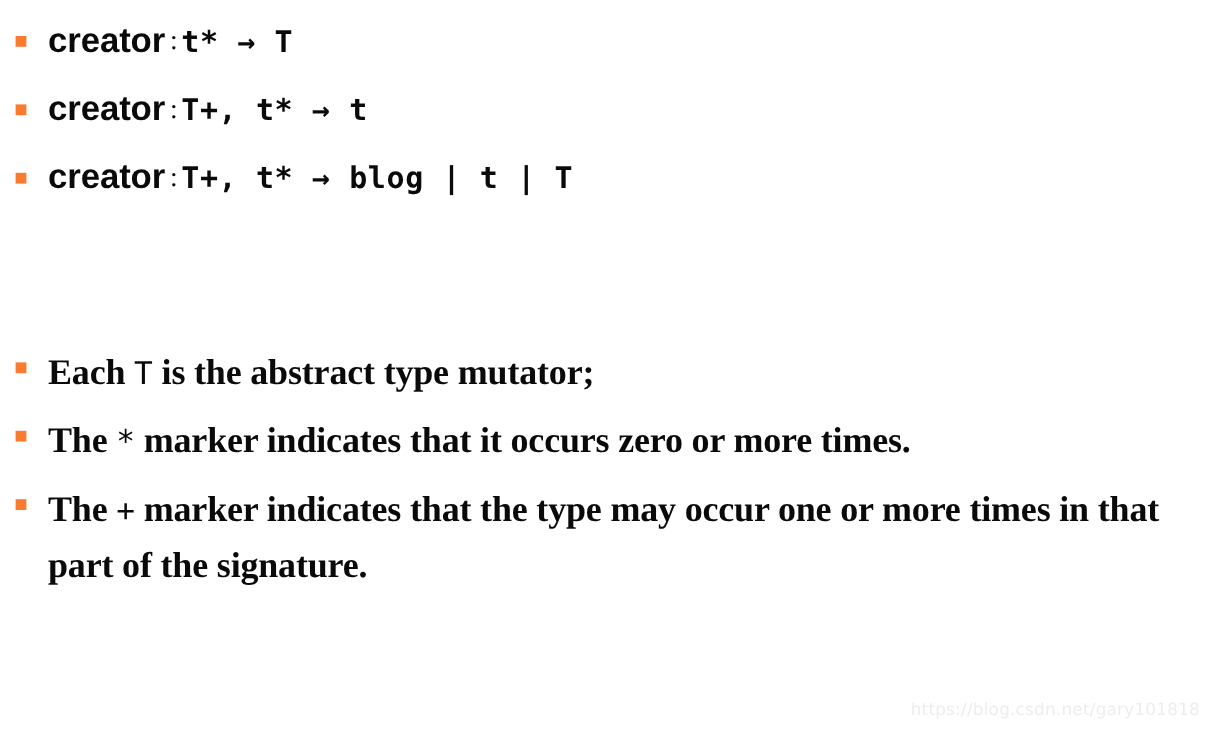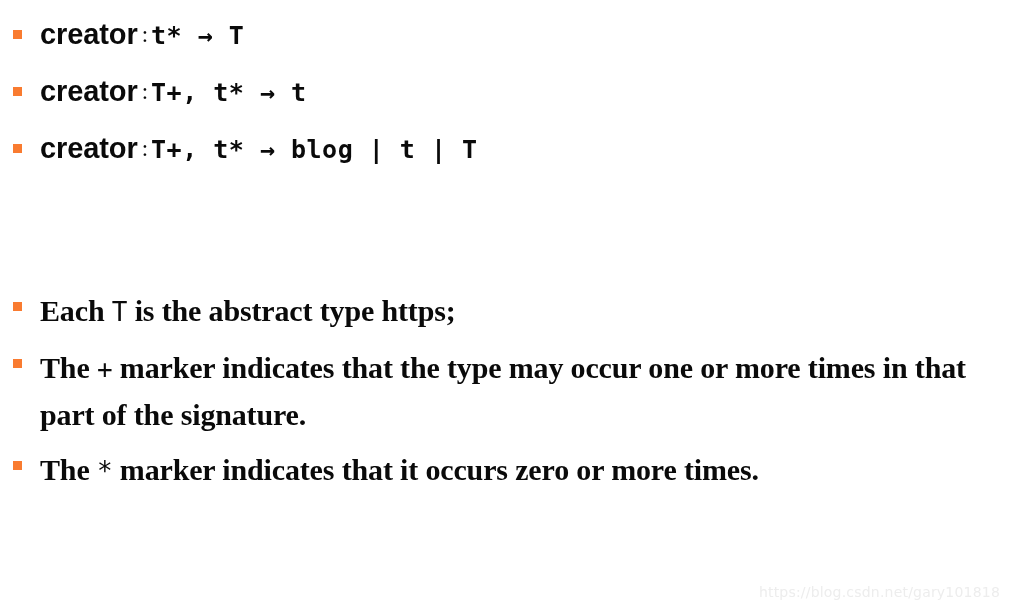--- a/index.html
+++ b/index.html
@@ -152,32 +152,32 @@
       <span class="bullet-marker"></span>
       <span class="sig-name">creator</span><span class="sig-sep">:</span><span class="sig-type">T+, t* → blog | t | T</span>
     </li>
 
   </ul>
 
   <ul id="notes-group" class="bullet-group">
 
     <li class="bullet-row">
       <span class="bullet-marker"></span>
-      <span class="note-text"><span>Each </span><span class="mono-inline">T</span><span> is the abstract type https;</span></span>
+      <span class="note-text"><span>Each </span><span class="mono-inline">T</span><span> is the abstract type mutator;</span></span>
     </li>
 
 
     <li class="bullet-row">
       <span class="bullet-marker"></span>
-      <span class="note-text"><span>The </span><span class="mono-inline">+</span><span> marker indicates that the type may occur one or more times in that part of the signature.</span></span>
+      <span class="note-text"><span>The </span><span class="mono-inline">*</span><span> marker indicates that it occurs zero or more times.</span></span>
     </li>
 
     <li class="bullet-row">
       <span class="bullet-marker"></span>
-      <span class="note-text"><span>The </span><span class="mono-inline">*</span><span> marker indicates that it occurs zero or more times.</span></span>
+      <span class="note-text"><span>The </span><span class="mono-inline">+</span><span> marker indicates that the type may occur one or more times in that part of the signature.</span></span>
     </li>
 
 
   </ul>
 
   <div id="watermark">https://blog.csdn.net/gary101818</div>
 
 </div>
 
 </body></html>

